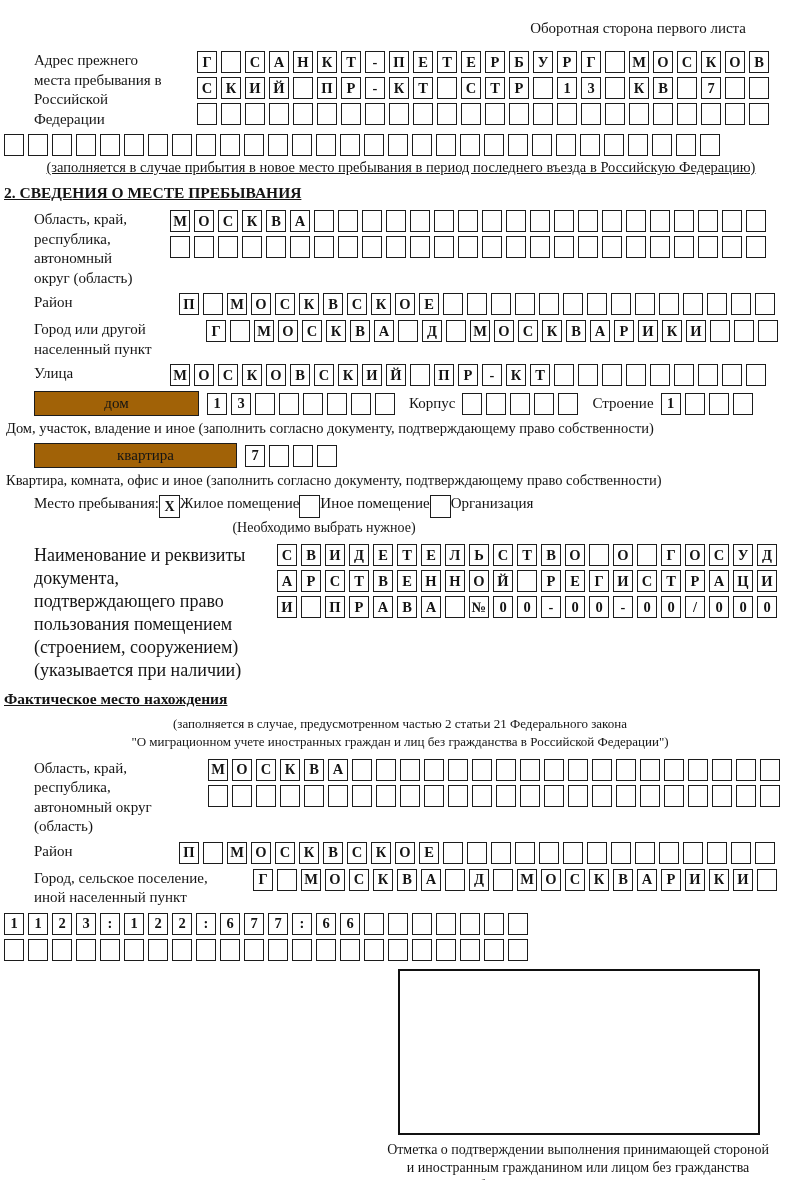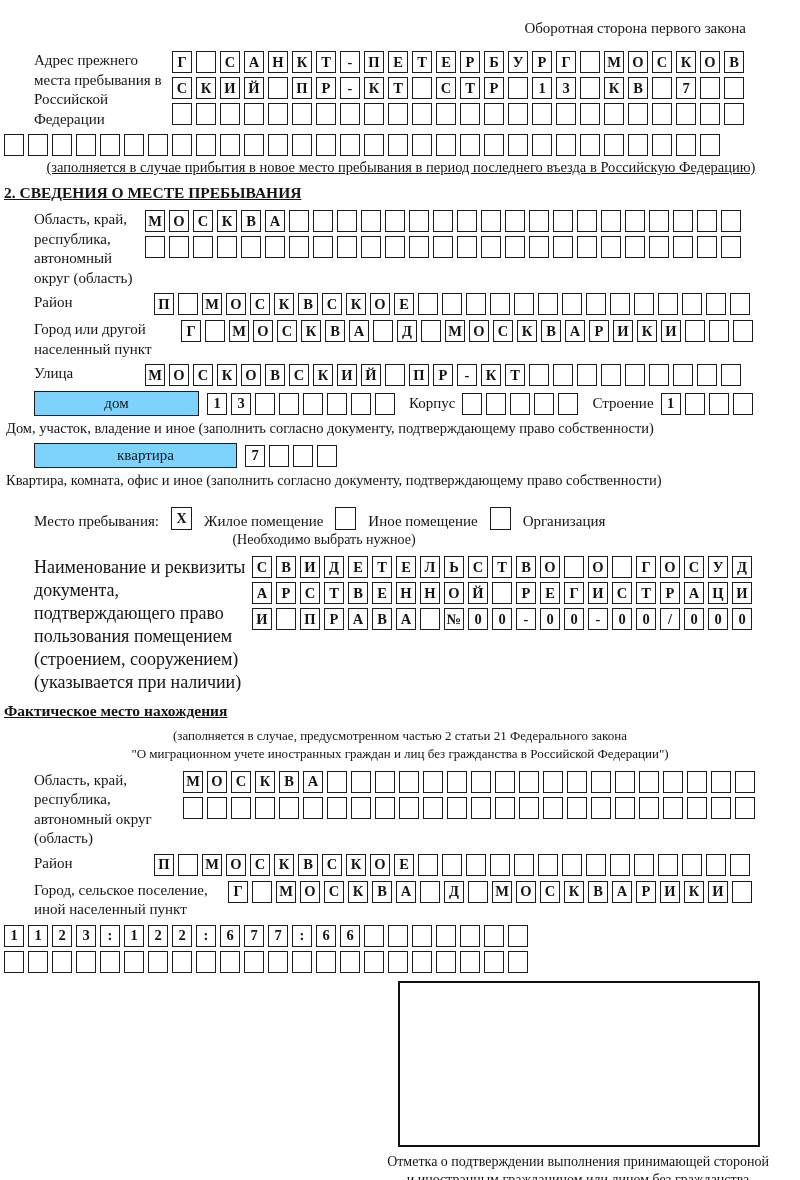--- a/index.html
+++ b/index.html
@@ -1,53 +1,53 @@
 <!DOCTYPE html>
 <html><head>
 <meta charset="utf-8">
 <style>
   html,body{margin:0;padding:0;background:#fff;}
   body{width:800px;height:1180px;overflow:hidden;color:#141414;
        font-family:"Liberation Serif","DejaVu Serif",serif;}
   .page{box-sizing:border-box;width:800px;padding:10px 4px 0 4px;}
   .header-note{text-align:right;padding-right:50px;font-size:15px;margin:10px 0 14px 0;}
-  .field{display:flex;align-items:flex-start;margin-bottom:5px;}
+  .field{display:flex;align-items:flex-start;margin-bottom:5px;gap:25px;}
   .flabel{font-size:15px;line-height:1.3;box-sizing:border-box;padding-left:30px;flex:0 0 auto;}
   .boxcol{display:flex;flex-direction:column;row-gap:4px;}
   .boxrow{display:flex;column-gap:4px;flex-wrap:nowrap;}
   .cell{box-sizing:content-box;width:18px;height:20px;border:1.6px solid #1c1c1c;
         display:flex;align-items:center;justify-content:center;
         font-size:14.5px;font-weight:bold;flex:0 0 auto;background:#fff;}
   .fullrow{margin:0 0 3px 0;}
   .note{font-size:14.5px;margin:0 0 6px 2px;}
   .note-center{text-align:center;text-decoration:underline;}
   .sec-title{text-align:left;font-weight:bold;font-size:15.5px;margin:8px 0 8px 0;text-decoration:underline;}
   .w-addr{width:168px;}  .w-region{width:141px;} .w-district{width:150px;}
   .w-city2{width:177px;} .w-street{width:141px;} .w-doc{width:248px;font-size:18px;line-height:1.28;}
   .w-fregion{width:179px;} .w-fdistrict{width:150px;} .w-fcity{width:224px;} .w-cad{width:224px;}
   .inline-row{display:flex;align-items:center;margin:2px 0 4px 30px;font-size:15px;}
   .widebox{box-sizing:border-box;border:1.8px solid #1c1c1c;height:25px;display:flex;
-           align-items:center;justify-content:center;font-size:15px;background:#7dd3fc;}
+           align-items:center;justify-content:center;font-size:15px;background:#a16207;}
   .house-name{width:165px;margin-right:8px;}
   .apt-name{width:203px;margin-right:8px;padding-left:20px;}
   .sub-label{margin:0 7px 0 14px;}
-  .stay-row{display:flex;align-items:flex-end;column-gap:12px;margin:18px 0 2px 30px;font-size:15px;}
+  .stay-row{display:flex;align-items:flex-start;margin:6px 0 2px 30px;font-size:15px;}
   .cb{box-sizing:content-box;width:19px;height:21px;border:1.6px solid #1c1c1c;display:flex;
       align-items:center;justify-content:center;font-size:14px;font-weight:bold;background:#fff;}
   .stay-note{width:640px;text-align:center;font-size:14px;margin:1px 0 8px 0;}
   .fact-note{text-align:center;font-size:13px;line-height:1.25;margin:0 30px 2px 30px;}
   .stamp-box{width:358px;height:162px;border:2px solid #111;margin:8px 0 0 394px;background:#fff;}
   .stamp-caption{width:384px;margin:6px 0 0 382px;text-align:center;font-size:14px;line-height:1.28;}
 </style>
 </head>
 <body>
 
 <div class="page">
 
-  <div class="header-note">Оборотная сторона первого закона</div>
+  <div class="header-note">Оборотная сторона первого листа</div>
 
   <div class="field">
     <div class="flabel w-addr">Адрес прежнего места пребывания в Российской Федерации</div>
     <div class="boxcol">
       <div class="boxrow">
           <div class="cell">Г</div>
           <div class="cell"></div>
           <div class="cell">С</div>
           <div class="cell">А</div>
           <div class="cell">Н</div>

